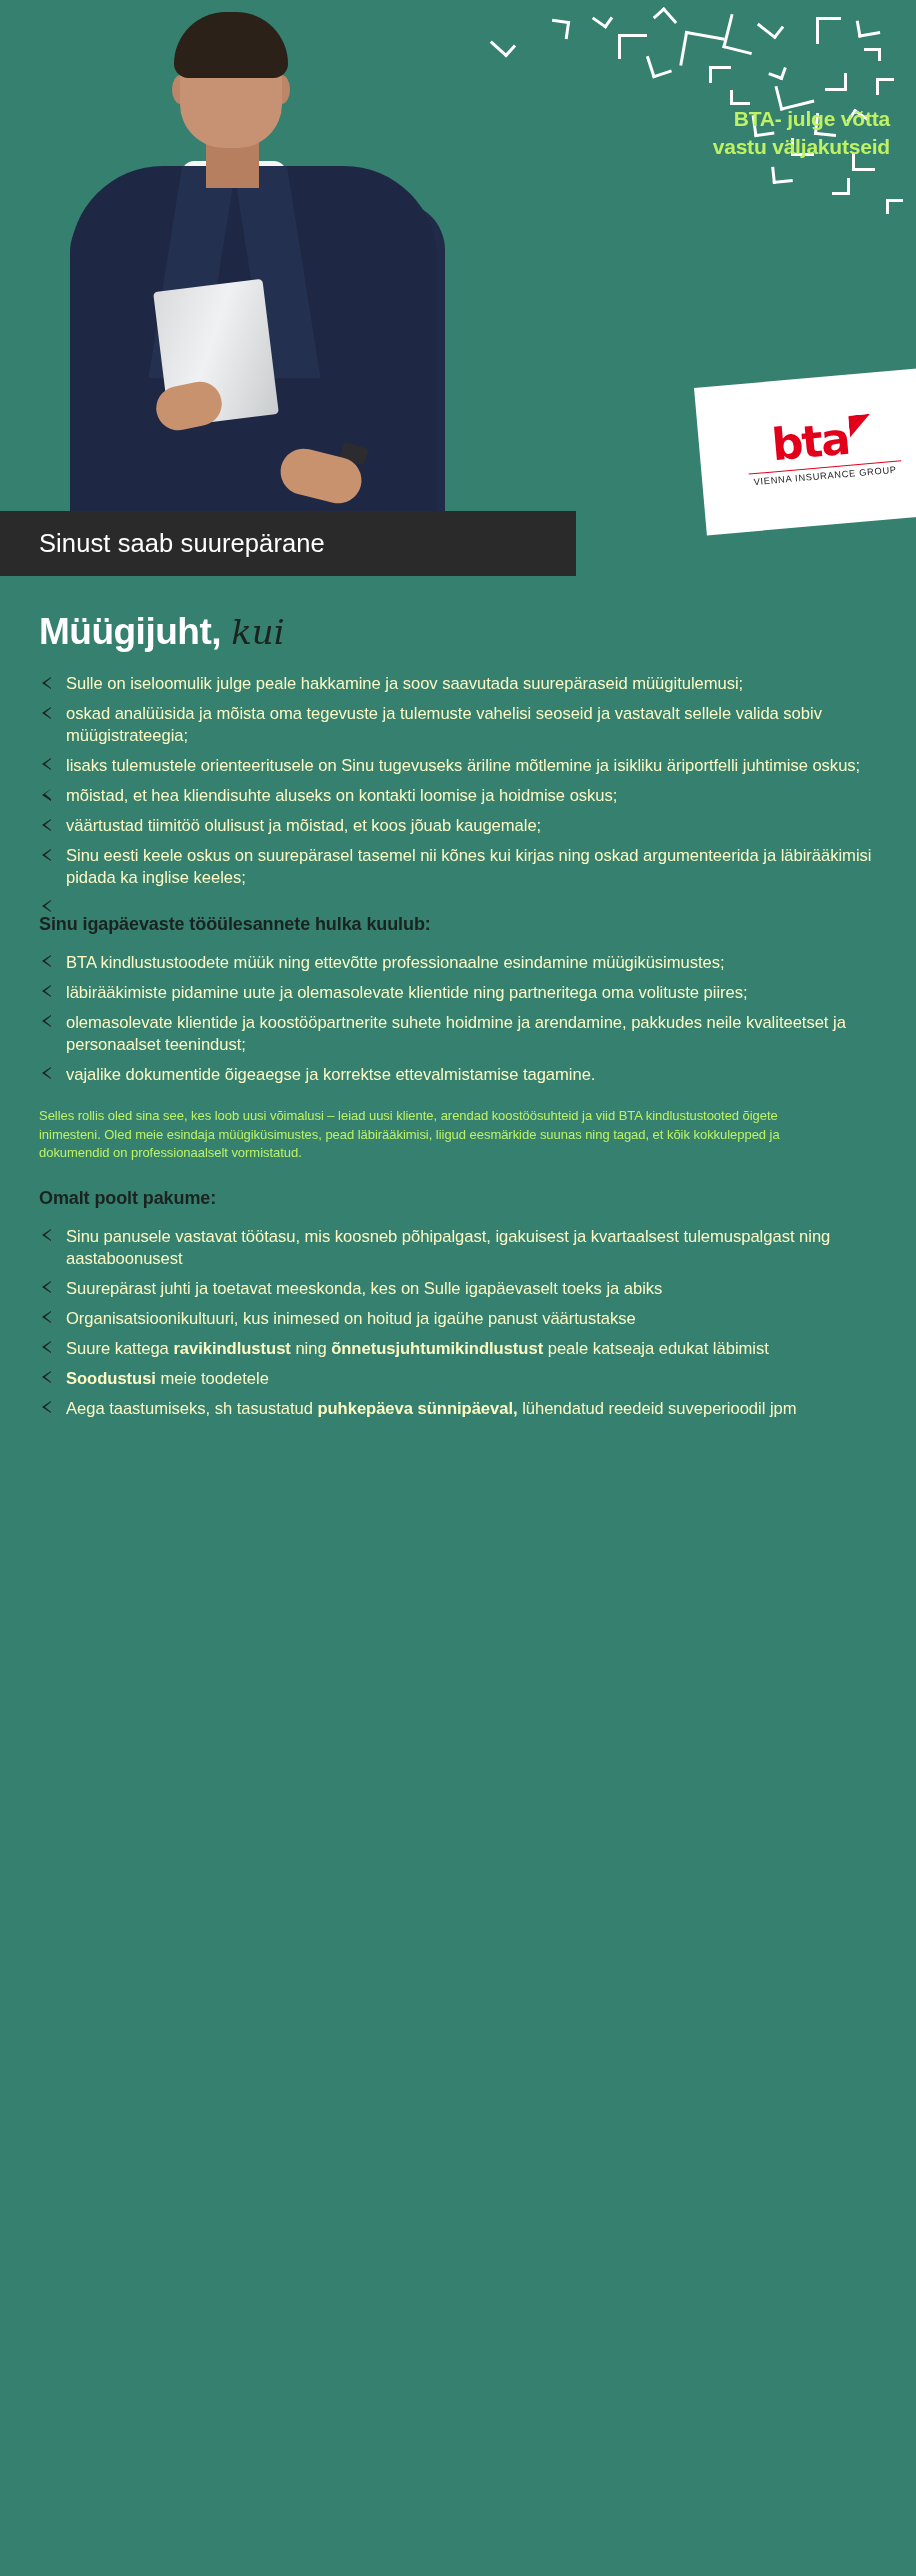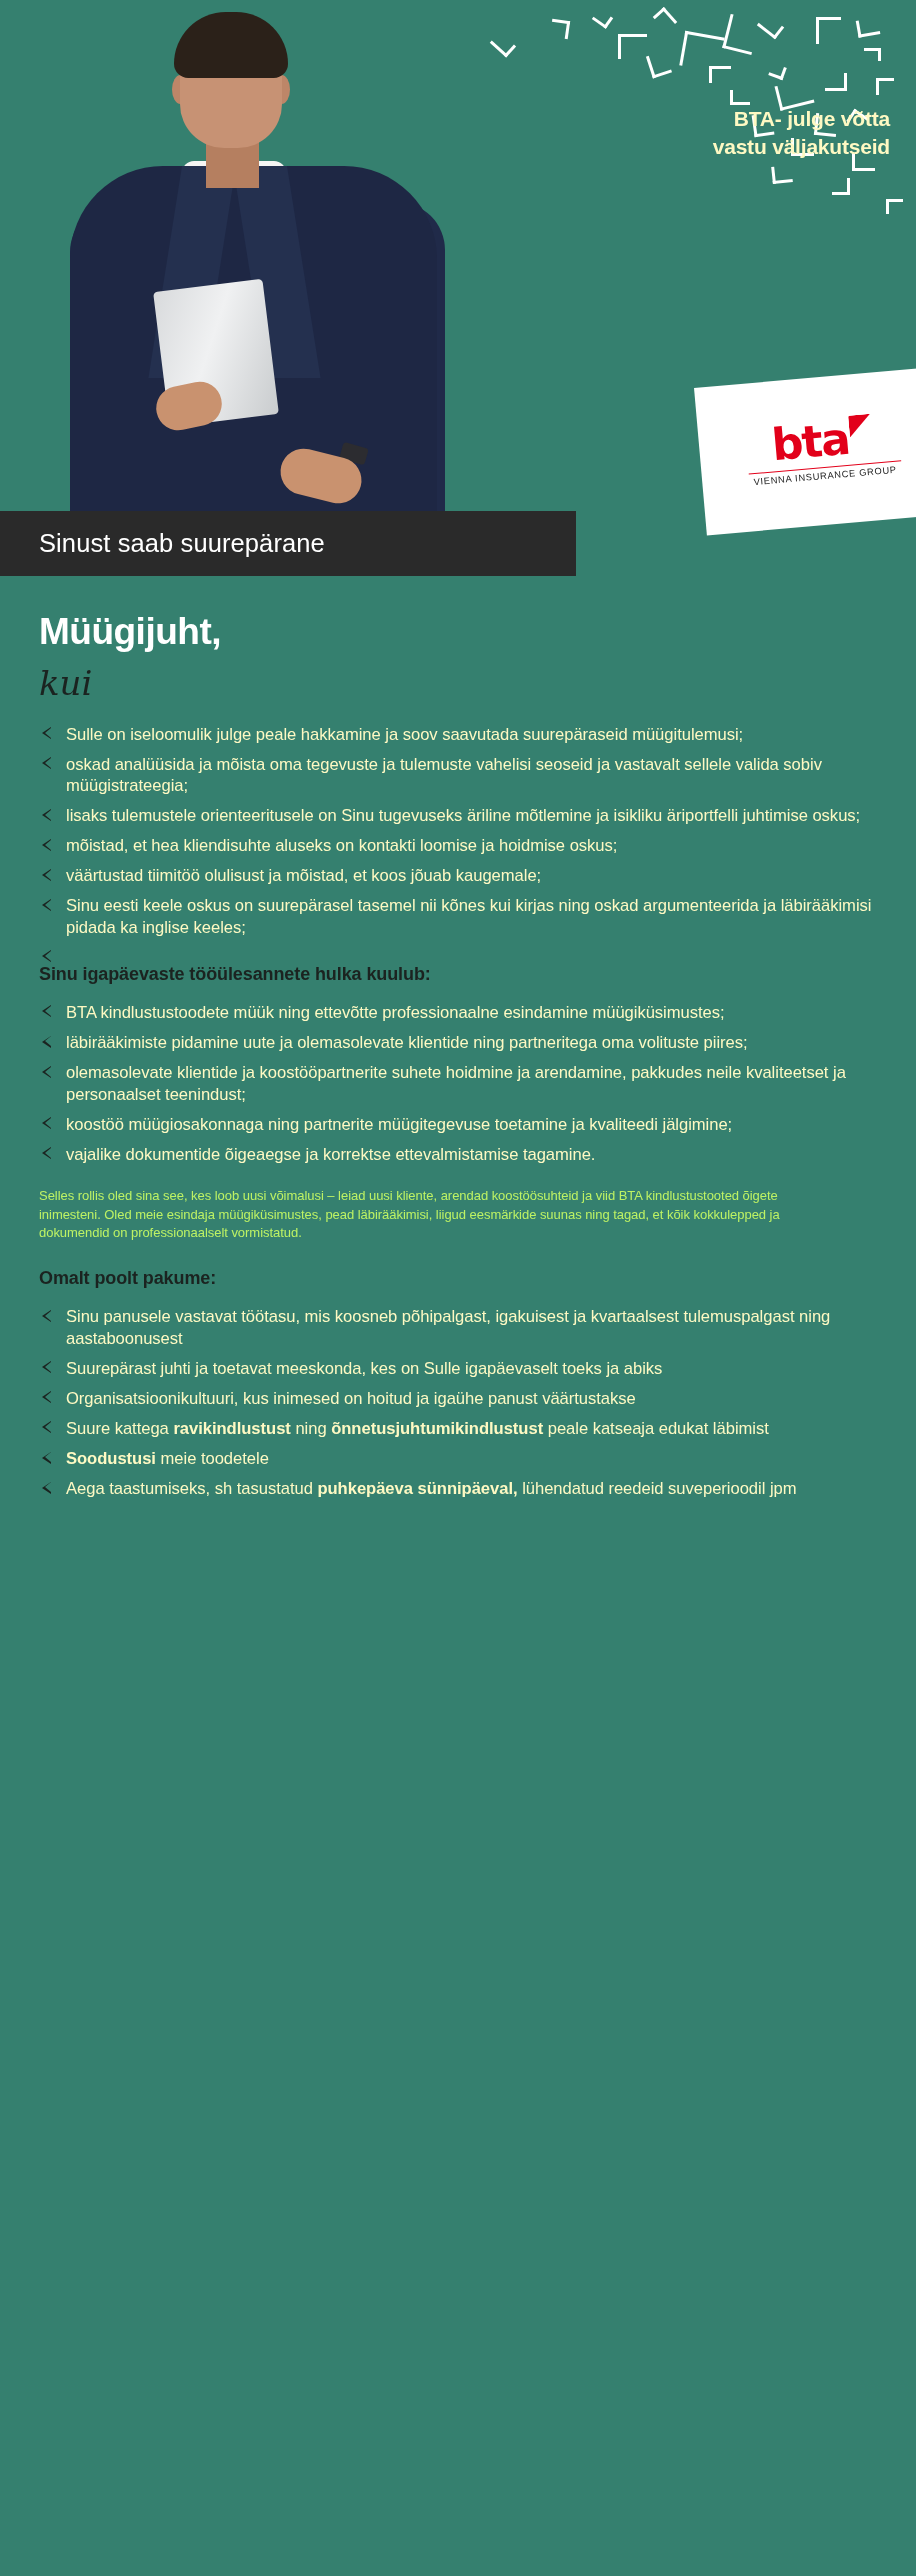--- a/index.html
+++ b/index.html
@@ -43,21 +43,21 @@
   .ph-hand1{ position:absolute; left:156px; top:384px; width:66px; height:44px;
              background:#c9926f; border-radius:22px; transform:rotate(-12deg); }
   .ph-hand2{ position:absolute; left:280px; top:453px; width:82px; height:46px;
              background:#c9926f; border-radius:24px; transform:rotate(14deg); }
   .ph-pants{ position:absolute; left:127px; top:469px; width:255px; height:93px; background:#1c1c1e; }
   .ph-watch{ position:absolute; left:341px; top:445px; width:25.5px; height:17px;
              background:#2c2c30; border-radius:3.4px; transform:rotate(16deg); }
 
   .tagline {
     position:absolute; right:27px; top:105px; width:323px;
-    text-align:right; color:#fef9c3;
+    text-align:right; color:#bef264;
     font-size:21px; font-weight:bold; line-height:1.34; letter-spacing:-0.2px;
   }
 
   .logo-card {
     position:absolute; left:700px; top:377px; width:246px; height:148px;
     background:#ffffff; transform:rotate(-5deg);
     display:flex; flex-direction:column; align-items:center; justify-content:center;
   }
   .logo-row { display:flex; align-items:flex-start; }
   .logo-word { color:#e2001a; font-size:44px; font-weight:bold; letter-spacing:-1.7px;
@@ -70,21 +70,21 @@
 
   .banner {
     position:absolute; left:0; top:511px; width:576px; height:65px;
     background:#2a2a2a; display:flex; align-items:center;
   }
   .banner-text { color:#ffffff; font-size:25.5px; padding-left:39px; letter-spacing:0.1px; }
 
   
   .content { position:relative; padding:34px 39px 0 39px; }
 
-  .job-title { margin:0 0 20.4px 0; display:flex; align-items:baseline; gap:10.2px;flex-direction:column; }
+  .job-title { margin:0 0 20.4px 0; display:flex; align-items:baseline; gap:10.2px; }
   .job-title .main { color:#ffffff; font-size:37px; font-weight:bold; letter-spacing:-0.5px; }
   .job-title .script { color:#1b2320; font-size:34px;
                        font-family:"DejaVu Serif", serif; font-style:italic; font-weight:normal; }
 
   ul.bullets { list-style:none; margin:0 0 3.4px 0; padding:0; }
   ul.bullets li {
     position:relative; padding-left:27px; margin-bottom:8.5px;
     color:#fef9c3; font-size:16.6px; line-height:1.30; letter-spacing:-0.04px;
   }
   ul.bullets li .tri {
@@ -192,21 +192,20 @@
       <li><span class="tri"></span><span>väärtustad tiimitöö olulisust ja mõistad, et koos jõuab kaugemale;</span></li>
       <li><span class="tri"></span><span>Sinu eesti keele oskus on suurepärasel tasemel nii kõnes kui kirjas ning oskad argumenteerida ja läbirääkimisi pidada ka inglise keeles;</span></li>
       <li><span class="tri"></span></li>
     </ul>
 
   <h3 class="section">Sinu igapäevaste tööülesannete hulka kuulub:</h3>
   <ul class="bullets" id="duties-list">
       <li><span class="tri"></span><span>BTA kindlustustoodete müük ning ettevõtte professionaalne esindamine müügiküsimustes;</span></li>
       <li><span class="tri"></span><span>läbirääkimiste pidamine uute ja olemasolevate klientide ning partneritega oma volituste piires;</span></li>
       <li><span class="tri"></span><span>olemasolevate klientide ja koostööpartnerite suhete hoidmine ja arendamine, pakkudes neile kvaliteetset ja personaalset teenindust;</span></li>
-      <li><span class="tri"></span><span>koostöö müügiosakonnaga ning partnerite müügitegevuse toetamine ja kvaliteedi jälgimine;</span></li>
       <li><span class="tri"></span><span>vajalike dokumentide õigeaegse ja korrektse ettevalmistamise tagamine.</span></li>
     </ul>
 
   <p class="blurb">Selles rollis oled sina see, kes loob uusi võimalusi – leiad uusi kliente, arendad koostöösuhteid ja viid BTA kindlustustooted õigete inimesteni. Oled meie esindaja müügiküsimustes, pead läbirääkimisi, liigud eesmärkide suunas ning tagad, et kõik kokkulepped ja dokumendid on professionaalselt vormistatud.</p>
 
   <h3 class="section">Omalt poolt pakume:</h3>
   <ul class="bullets" id="offers-list">
       <li><span class="tri"></span><span><span>Sinu panusele vastavat töötasu, mis koosneb põhipalgast, igakuisest ja kvartaalsest tulemuspalgast ning aastaboonusest</span></span></li>
       <li><span class="tri"></span><span><span>Suurepärast juhti ja toetavat meeskonda, kes on Sulle igapäevaselt toeks ja abiks</span></span></li>
       <li><span class="tri"></span><span><span>Organisatsioonikultuuri, kus inimesed on hoitud ja igaühe panust väärtustakse</span></span></li>

